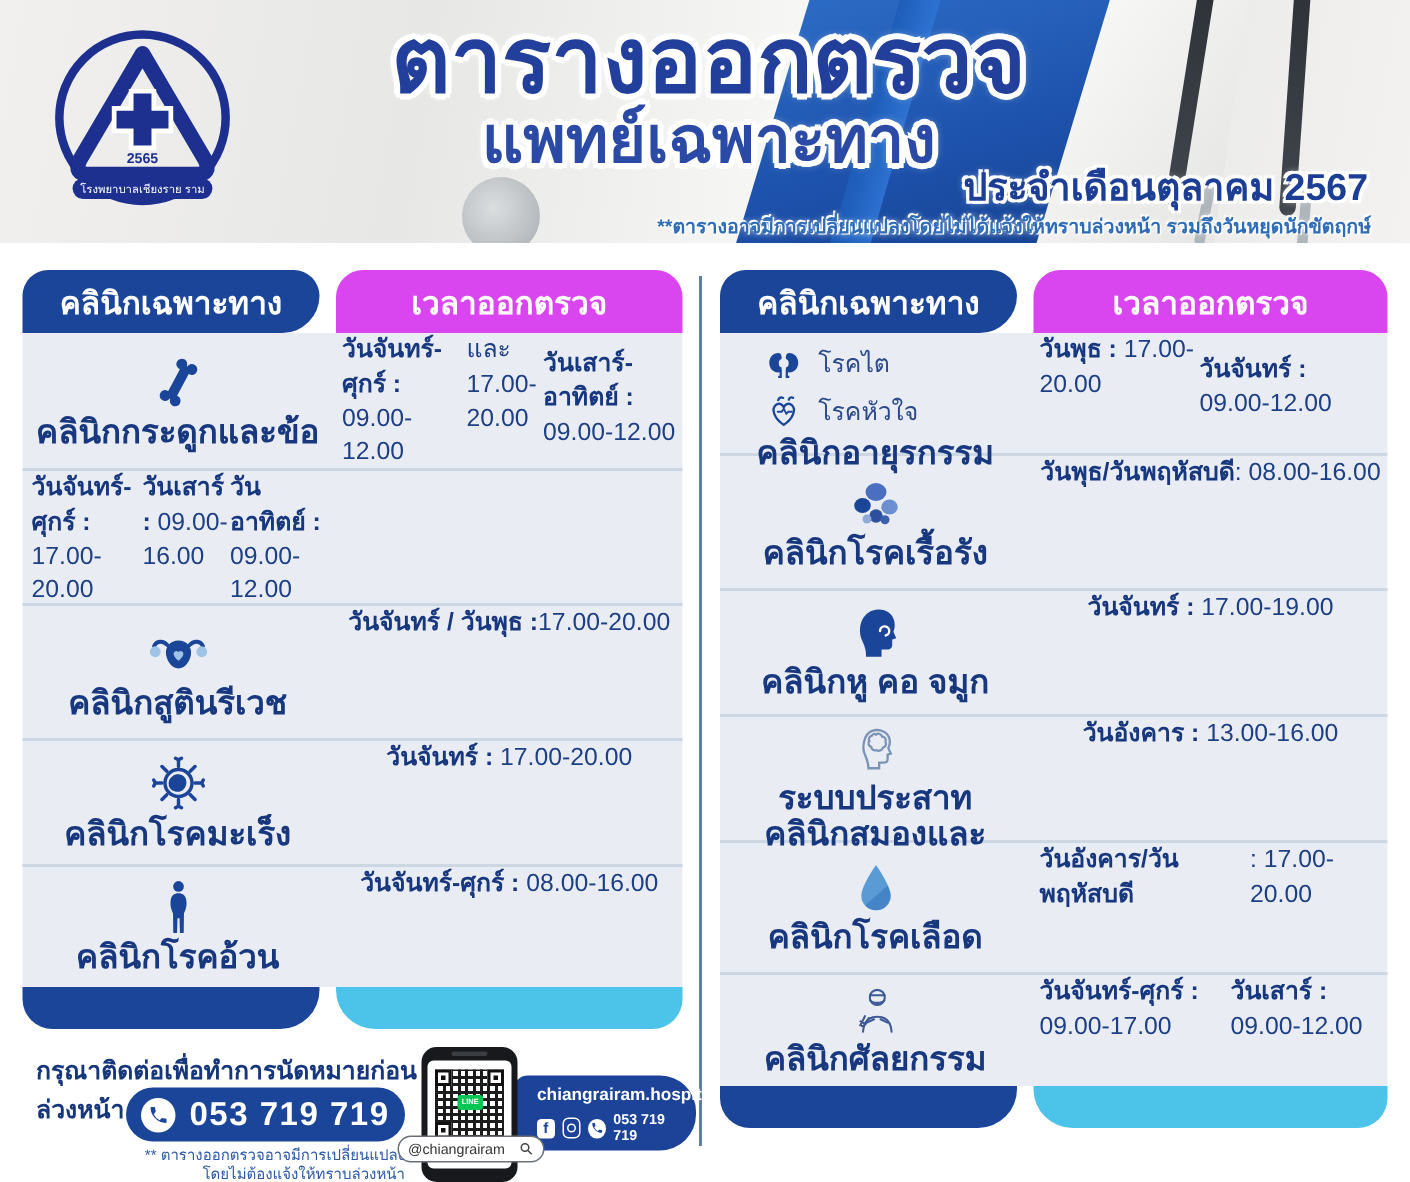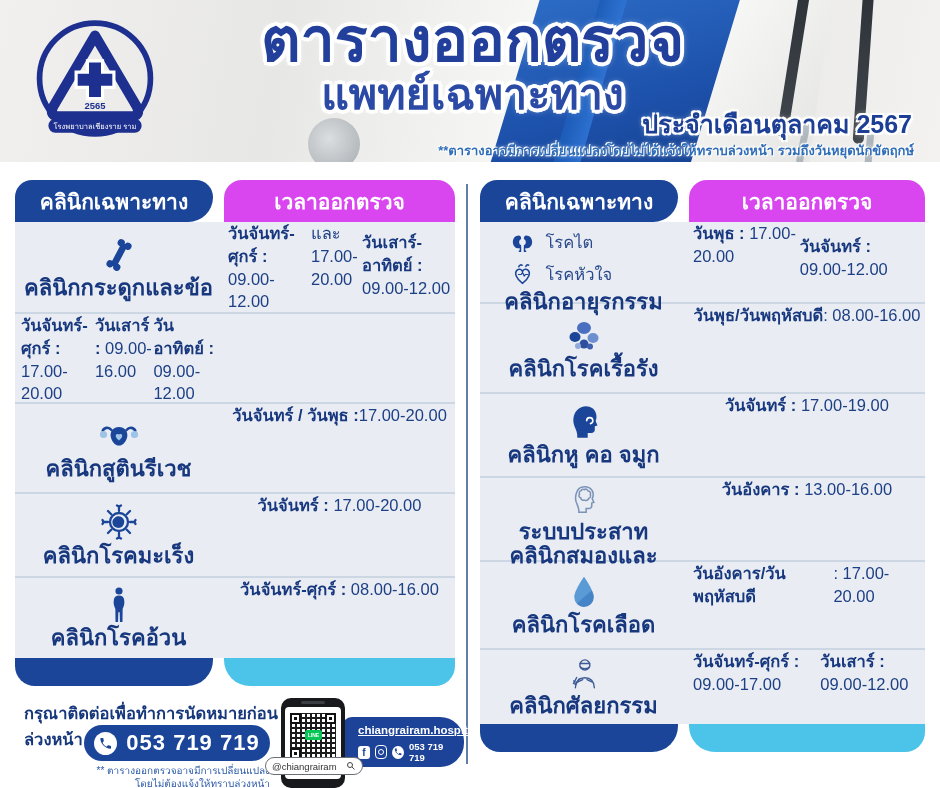--- a/index.html
+++ b/index.html
@@ -71,21 +71,21 @@
   
   .contact-text{position:absolute;left:24px;top:700px;width:260px;font-size:16.5px;font-weight:800;color:#16377c;}
   .phone-pill{position:absolute;left:84px;top:725px;width:186px;height:36px;background:#1b4598;border-radius:19px;
     display:flex;align-items:center;justify-content:center;gap:9px;}
   .phone-circle{width:23px;height:23px;border-radius:50%;background:#fff;display:flex;align-items:center;justify-content:center;}
   .phone-number{font-size:22px;font-weight:800;color:#fff;letter-spacing:1px;}
   .disclaimer{position:absolute;left:88px;top:764px;width:182px;text-align:right;font-size:10px;color:#2b59a8;line-height:1.3;}
 
   .social-pill{position:absolute;left:342px;top:717px;width:122px;height:50px;background:#1c4398;
     border-radius:10px 24px 24px 10px;color:#fff;padding:7px 8px 6px 16px;box-sizing:border-box;z-index:1;}
-  .social-handle{font-size:11.5px;font-weight:600;text-decoration:underline;}
+  .social-handle{font-size:11.5px;font-weight:600;}
   .social-row{display:flex;align-items:center;gap:5px;margin-top:5px;}
   .fb-ic{width:13px;height:13px;background:#fff;border-radius:3px;color:#1c4398;font-weight:800;font-size:10px;
     display:flex;align-items:center;justify-content:center;}
   .ig-ic{width:12px;height:12px;border:1.6px solid #fff;border-radius:4px;position:relative;}
   .ig-ic:before{content:"";position:absolute;left:2.5px;top:2.5px;width:4px;height:4px;border:1.4px solid #fff;border-radius:50%;}
   .ph-ic{width:13px;height:13px;border-radius:50%;background:#fff;display:flex;align-items:center;justify-content:center;}
   .social-phone{font-size:9.5px;font-weight:600;}
 
   .phone-mock{position:absolute;left:281px;top:698px;width:64px;height:90px;background:#17191d;border-radius:10px;z-index:2;}
   .phone-screen{position:absolute;left:4px;top:9px;width:56px;height:72px;background:#fff;border-radius:4px;overflow:hidden;}

